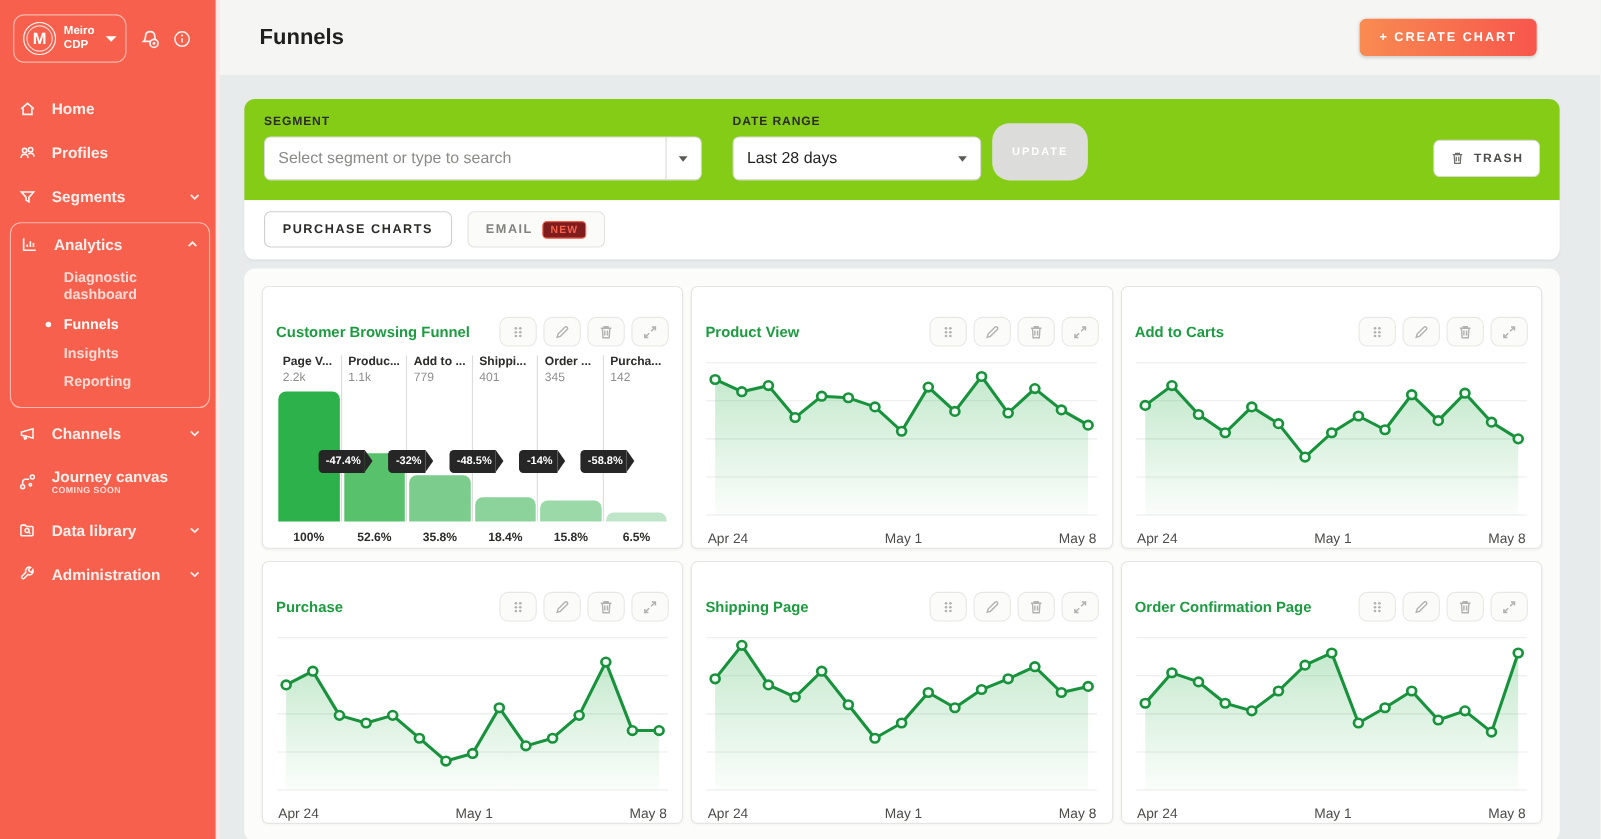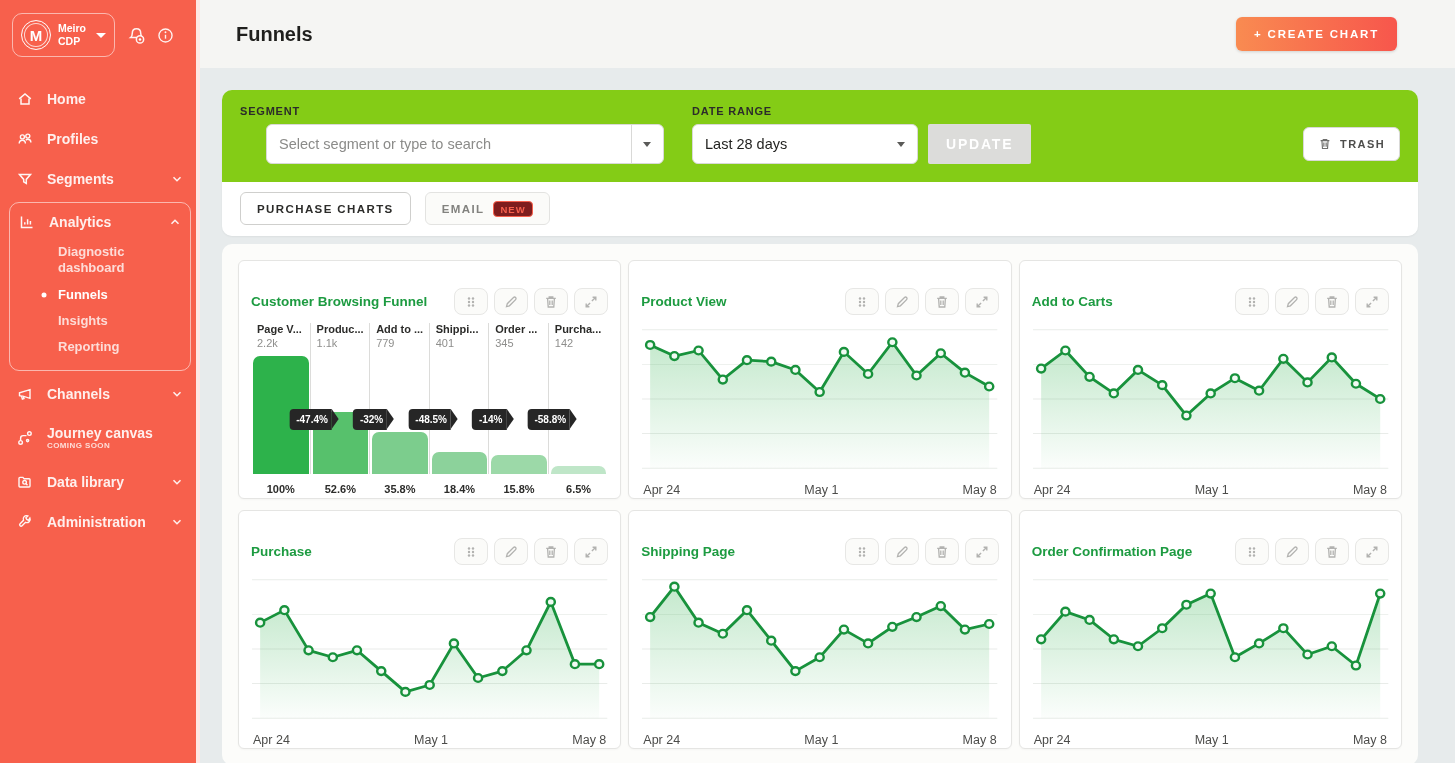--- a/index.html
+++ b/index.html
@@ -38,29 +38,29 @@
   .main { flex:1; min-width:0; display:flex; flex-direction:column; }
   .topbar { height:68px; flex:0 0 68px; background:#f5f5f3; display:flex; align-items:center; justify-content:space-between; padding:0 58px 0 36px; }
   .page-title { font-size:20px; font-weight:700; margin:0; color:#1f1f1d; }
   .create-btn { background:linear-gradient(to right,#f98b51,#f7564c); color:#fff; border:none; border-radius:6px; padding:11px 18px; font-size:11.5px; font-weight:700; letter-spacing:1.8px; cursor:pointer; font-family:inherit; box-shadow:0 1px 3px rgba(0,0,0,.15); }
 
   .content { flex:1; padding:22px 37px 0 22px; overflow:hidden; }
   .filter-wrap { border-radius:10px; overflow:hidden; box-shadow:0 1px 2px rgba(0,0,0,.05); }
   .filter-card { background:#84cc16; padding:15px 18px 18px; display:flex; align-items:flex-end; }
   .fgroup .flabel { display:block; font-size:11px; font-weight:700; letter-spacing:.8px; color:#2c2c2a; margin-bottom:7px; }
   .select { background:#fff; border:1px solid #d9d9d7; border-radius:6px; height:40px; display:flex; align-items:center; padding:0 12px; font-size:14.5px; cursor:pointer; }
-  .sel-segment { width:398px;margin-left:26px; }
+  .sel-segment { width:398px; }
   .sel-date { width:226px; }
   .placeholder { color:#8b8b89; }
   .sel-value { color:#1f1f1d; }
   .sel-right { margin-left:auto; display:flex; align-items:center; height:100%; }
   .sel-div { border-left:1px solid #d9d9d7; height:100%; margin-right:11px; }
   .caret-down { width:0; height:0; border-left:4.5px solid transparent; border-right:4.5px solid transparent; border-top:5px solid #5a5a58; }
   .gap28 { width:28px; }
-  .update-btn { margin-left:10px; height:40px; padding:0 18px; background:#dcdcda; color:#fff; font-weight:700; letter-spacing:1.8px; font-size:14px; border:none; border-radius:2px; font-family:inherit; }
+  .update-btn { margin-left:10px; height:52px; padding:0 18px; background:#dcdcda; color:#fff; font-weight:700; letter-spacing:1.8px; font-size:10px; border:none; border-radius:16px; font-family:inherit; }
   .trash-btn { margin-left:auto; margin-bottom:3px; height:34px; padding:0 14px; background:#fff; border:1px solid #d9d9d7; border-radius:6px; color:#4e4e4c; font-weight:700; font-size:11px; letter-spacing:1.4px; display:flex; align-items:center; gap:8px; cursor:pointer; font-family:inherit; }
 
   .tabs-bar { background:#fff; padding:10px 18px 11px; display:flex; gap:14px; }
   .tab-btn { height:33px; padding:0 16px; border-radius:6px; font-size:11.5px; font-weight:700; letter-spacing:1.4px; display:flex; align-items:center; gap:9px; cursor:pointer; font-family:inherit;justify-content:flex-end; }
   .tab-active { background:#fff; border:1px solid #cfcfcd; color:#2c2c2a; }
   .tab-inactive { background:#fbfbf9; border:1px solid #e3e3e1; color:#82827f; }
   .new-badge { border:1px solid #f7604d; color:#f7604d; border-radius:4px; padding:2px 6px 1px; font-size:9.5px; letter-spacing:1px; background:#7f1d1d; font-weight:700; }
 
   .charts-panel { background:#fcfcfa; border-radius:10px; margin-top:8px; padding:16px; }
   .grid { display:grid; grid-template-columns:repeat(3,1fr); gap:11px 7px; }

